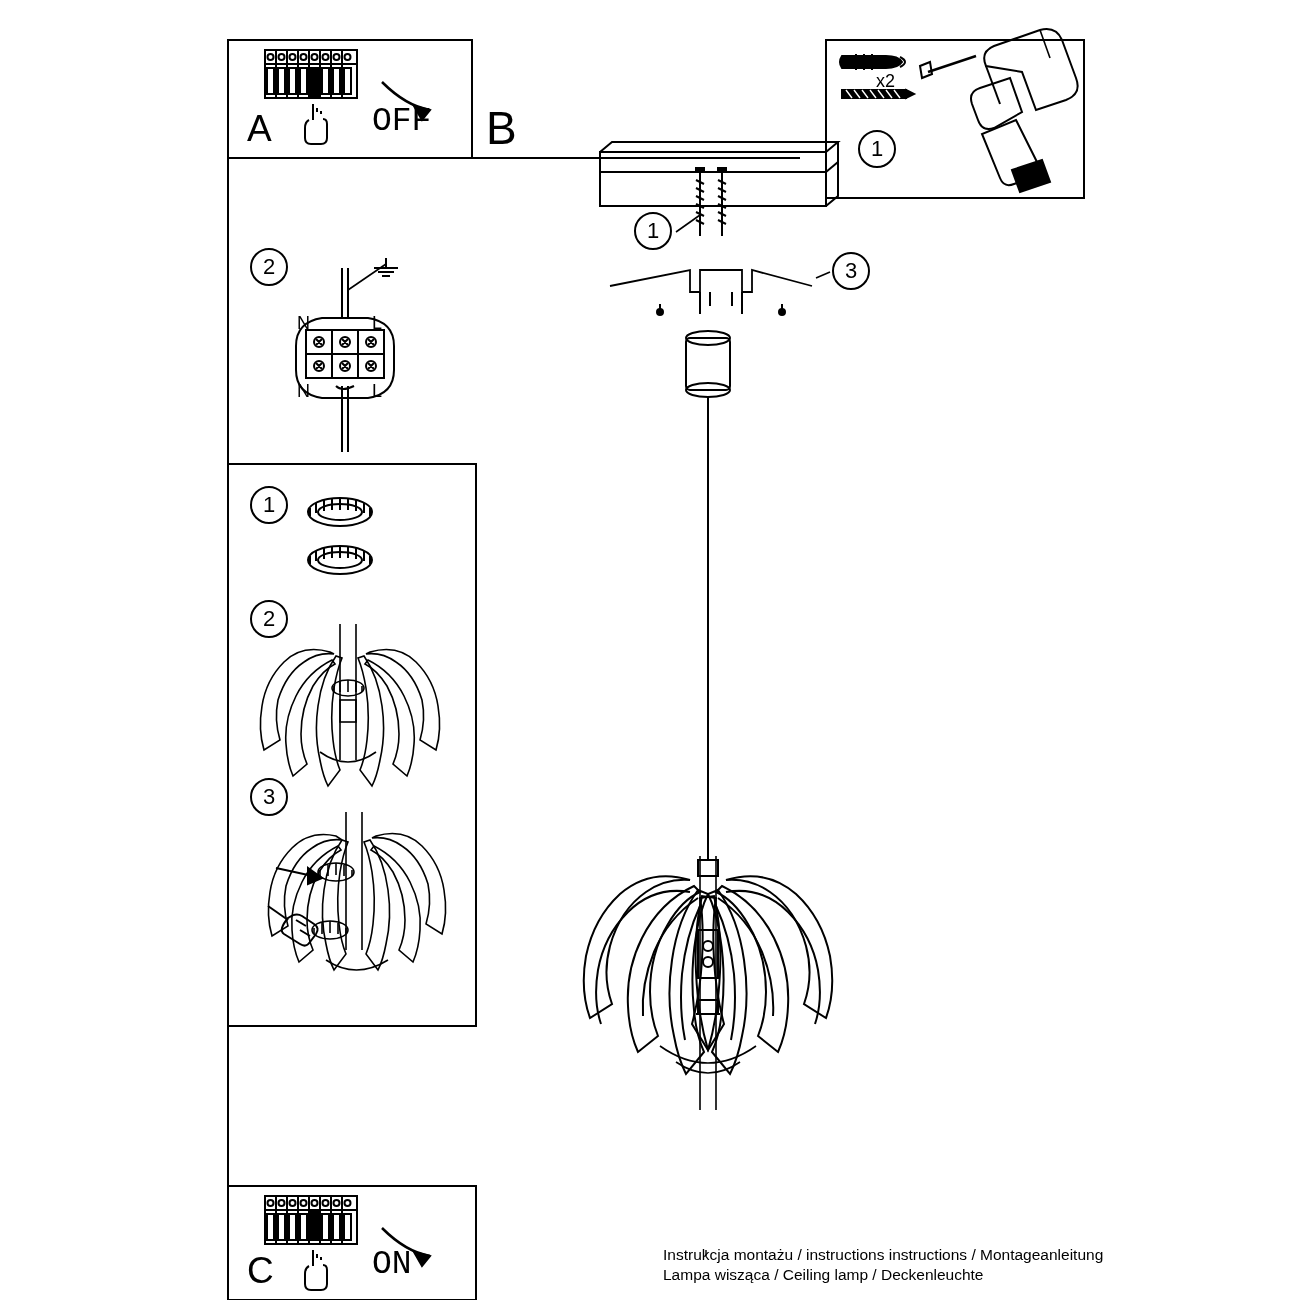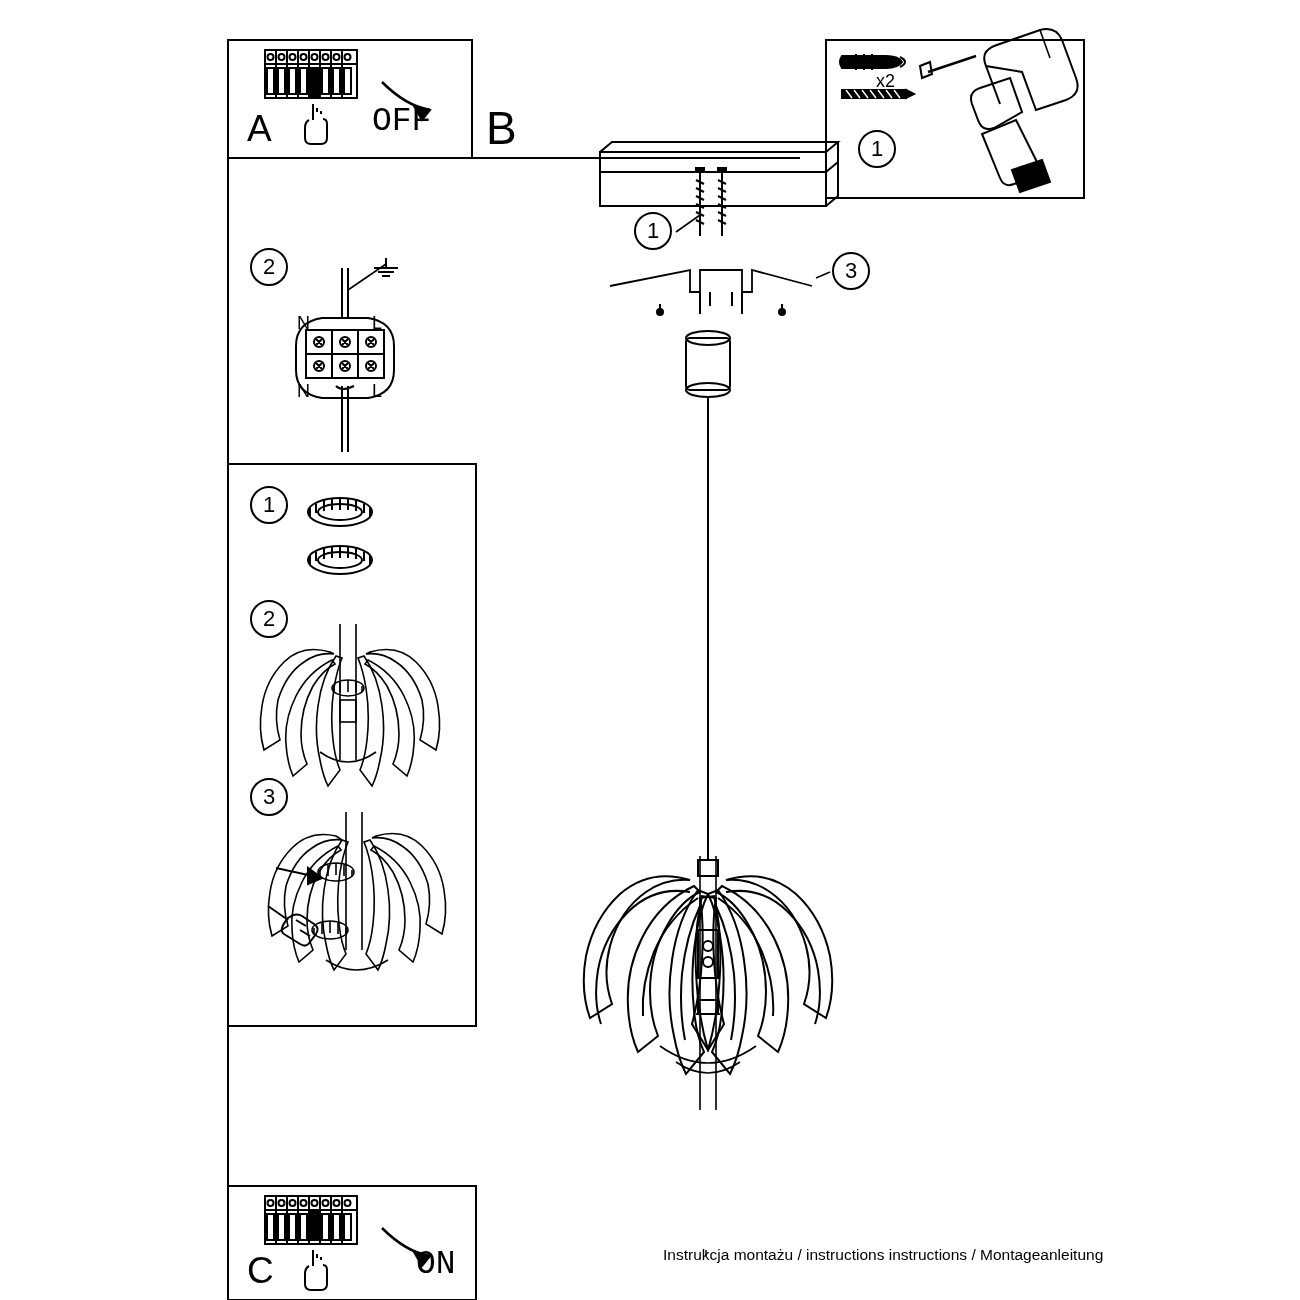--- a/index.html
+++ b/index.html
@@ -298,32 +298,33 @@
       <path d="M706 1250 l0 6" stroke-width="1.4"></path>
     </g>
   </svg>
 
   <div class="label-letter" style="left:247px; top:110px;">A</div>
   <div class="label-word" style="left:372px; top:105px;">OFF</div>
 
   <div class="label-big" style="left:486px; top:105px;">B</div>
 
   <div class="label-letter" style="left:247px; top:1252px;">C</div>
-  <div class="label-word" style="left:372px; top:1248px;margin-left:44px;">ON</div>
+  <div class="label-word" style="left:372px; top:1248px;">ON</div>
 
   <div class="label-small" style="left:876px; top:72px;">x2</div>
 
   <div class="circle-num" style="left:250px; top:248px;">2</div>
   <div class="circle-num" style="left:858px; top:130px;">1</div>
   <div class="circle-num" style="left:634px; top:212px;">1</div>
   <div class="circle-num" style="left:832px; top:252px;">3</div>
   <div class="circle-num" style="left:250px; top:486px;">1</div>
   <div class="circle-num" style="left:250px; top:600px;">2</div>
   <div class="circle-num" style="left:250px; top:778px;">3</div>
 
   <div class="label-small" style="left:297px; top:314px;">N</div>
   <div class="label-small" style="left:372px; top:314px;">L</div>
   <div class="label-small" style="left:297px; top:382px;">N</div>
   <div class="label-small" style="left:372px; top:382px;">L</div>
 
   <div class="footer-text" style="left:663px; top:1244px;">Instrukcja montażu / instructions instructions / Montageanleitung</div>
+  <div class="footer-text" style="left:663px; top:1264px;">Lampa wisząca / Ceiling lamp / Deckenleuchte</div>
 
 </div>
 
 </body></html>

